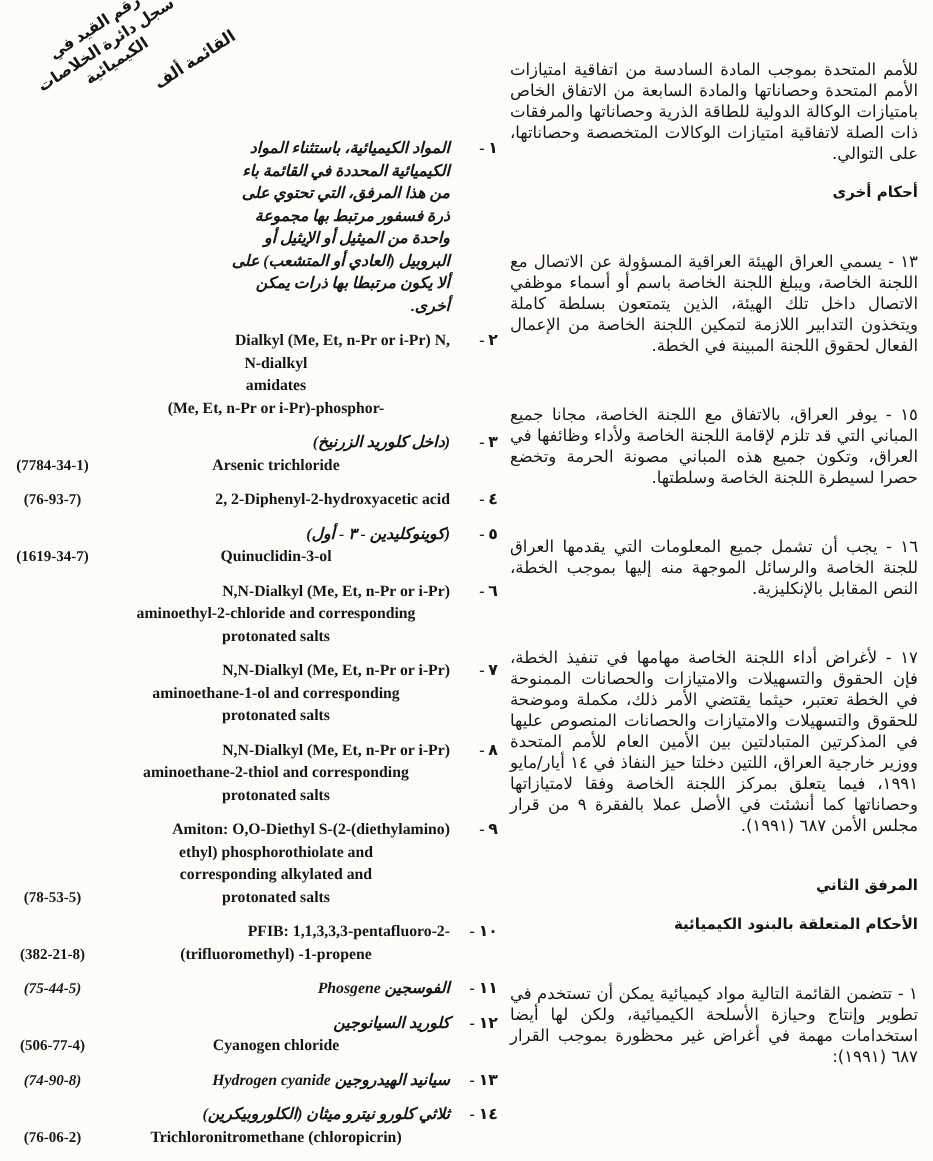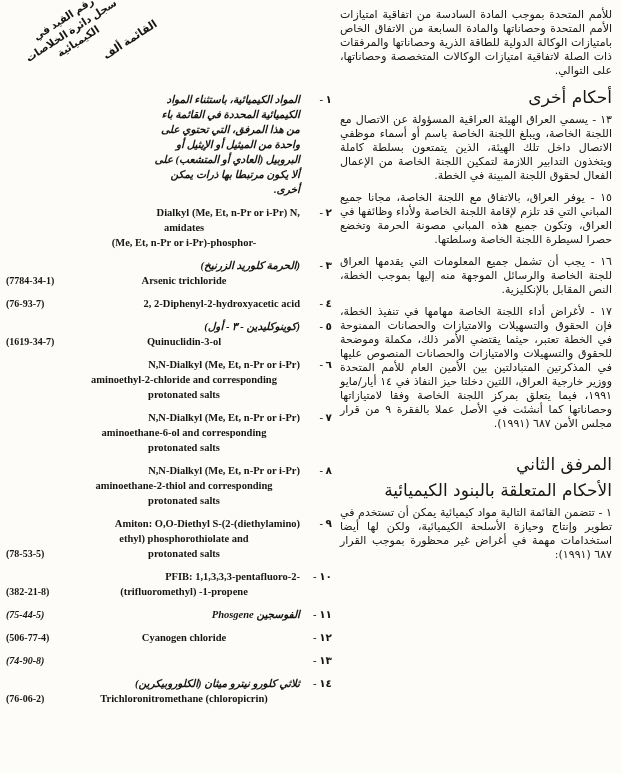--- a/index.html
+++ b/index.html
@@ -7,23 +7,23 @@
   .page {
     position:relative; width:622px; height:774px; margin:0 auto;
     background:#fdfcf8; color:#161616; overflow:hidden;
   }
   
   .col-right {
     position:absolute; left:340px; top:8px; width:272px;
     direction:rtl; font-size:11px; line-height:14px; text-align:justify;
     font-family:"DejaVu Sans", sans-serif;
   }
-  .col-right .para { margin-bottom:8px; }
+  .col-right .para { margin-bottom:8px;margin-top:32px; }
   .col-right .intro { margin-bottom:12px; }
-  .sec { font-size:17px; font-weight:normal; text-align:right; margin:12px 0 9px; }
+  .sec { font-size:10px; font-weight:bold; text-align:right; margin:12px 0 9px; }
   .sec.annex { margin-top:26px; }
   
   .col-left {
     position:absolute; left:6px; top:0; width:326px;
     font-family:"Liberation Serif","DejaVu Serif","DejaVu Sans",serif;
     font-weight:bold;
   }
   .list-header { position:relative; height:92px; }
   .cas-head {
     position:absolute; left:-6px; top:10px; width:142px;
@@ -40,21 +40,21 @@
     padding:0 32px 0 62px; margin-bottom:8px;
     font-size:10.5px; line-height:15px;
   }
   .item .num { position:absolute; right:0; top:0; white-space:nowrap; }
   .row { position:relative; min-height:15px; }
   .row.ar { text-align:right;font-style:italic; }
   .row.en { direction:ltr; text-align:center; }
   .row.en.first { text-align:right;font-family:Liberation Serif, serif; }
   .row .cas {
     position:absolute; left:-62px; top:0; width:58px;
-    direction:ltr; text-align:left; font-size:10px; white-space:nowrap;
+    direction:ltr; text-align:center; font-size:10px; white-space:nowrap;
   }
 </style>
 </head>
 <body>
 
 <div class="page">
 
   <div class="col-left">
     <div class="list-header">
       <div class="cas-head">
@@ -63,85 +63,89 @@
         <div>الكيميائية</div>
       </div>
       <div class="list-title-rot">القائمة ألف</div>
     </div>
     <div id="items">
         <div class="item">
           <span class="num">١ -</span>
           <div class="row ar first"><span class="txt">المواد الكيميائية، باستثناء المواد</span></div>
           <div class="row ar"><span class="txt">الكيميائية المحددة في القائمة باء</span></div>
           <div class="row ar"><span class="txt">من هذا المرفق، التي تحتوي على</span></div>
+          <div class="row ar"><span class="txt">ذرة فسفور مرتبط بها مجموعة</span></div>
           <div class="row ar"><span class="txt">واحدة من الميثيل أو الإيثيل أو</span></div>
           <div class="row ar"><span class="txt">البروبيل (العادي أو المتشعب) على</span></div>
           <div class="row ar"><span class="txt">ألا يكون مرتبطا بها ذرات يمكن</span></div>
           <div class="row ar"><span class="txt">أخرى.</span></div>
         </div>
         <div class="item">
           <span class="num">٢ -</span>
           <div class="row en first"><span class="txt" dir="ltr">Dialkyl (Me, Et, n-Pr or i-Pr) N,</span></div>
+          <div class="row en"><span class="txt" dir="ltr">N-dialkyl</span></div>
           <div class="row en"><span class="txt" dir="ltr">amidates</span></div>
           <div class="row en"><span class="txt" dir="ltr">(Me, Et, n-Pr or i-Pr)-phosphor-</span></div>
         </div>
         <div class="item">
           <span class="num">٣ -</span>
-          <div class="row ar first"><span class="txt">(الحرمة كلوريد الزرنيخ)</span></div>
+          <div class="row ar first"><span class="txt">(داخل كلوريد الزرنيخ)</span></div>
           <div class="row en"><span class="cas">(7784-34-1)</span><span class="txt" dir="ltr">Arsenic trichloride</span></div>
         </div>
         <div class="item">
           <span class="num">٤ -</span>
           <div class="row en first"><span class="cas">(76-93-7)</span><span class="txt" dir="ltr">2, 2-Diphenyl-2-hydroxyacetic acid</span></div>
         </div>
         <div class="item">
           <span class="num">٥ -</span>
           <div class="row ar first"><span class="txt">(كوينوكليدين - ٣ - أول)</span></div>
           <div class="row en"><span class="cas">(1619-34-7)</span><span class="txt" dir="ltr">Quinuclidin-3-ol</span></div>
         </div>
         <div class="item">
           <span class="num">٦ -</span>
           <div class="row en first"><span class="txt" dir="ltr">N,N-Dialkyl (Me, Et, n-Pr or i-Pr)</span></div>
           <div class="row en"><span class="txt" dir="ltr">aminoethyl-2-chloride and corresponding</span></div>
           <div class="row en"><span class="txt" dir="ltr">protonated salts</span></div>
         </div>
         <div class="item">
           <span class="num">٧ -</span>
           <div class="row en first"><span class="txt" dir="ltr">N,N-Dialkyl (Me, Et, n-Pr or i-Pr)</span></div>
-          <div class="row en"><span class="txt" dir="ltr">aminoethane-6-ol and corresponding</span></div>
+          <div class="row en"><span class="txt" dir="ltr">aminoethane-1-ol and corresponding</span></div>
           <div class="row en"><span class="txt" dir="ltr">protonated salts</span></div>
         </div>
         <div class="item">
           <span class="num">٨ -</span>
           <div class="row en first"><span class="txt" dir="ltr">N,N-Dialkyl (Me, Et, n-Pr or i-Pr)</span></div>
           <div class="row en"><span class="txt" dir="ltr">aminoethane-2-thiol and corresponding</span></div>
           <div class="row en"><span class="txt" dir="ltr">protonated salts</span></div>
         </div>
         <div class="item">
           <span class="num">٩ -</span>
           <div class="row en first"><span class="txt" dir="ltr">Amiton: O,O-Diethyl S-(2-(diethylamino)</span></div>
           <div class="row en"><span class="txt" dir="ltr">ethyl) phosphorothiolate and</span></div>
+          <div class="row en"><span class="txt" dir="ltr">corresponding alkylated and</span></div>
           <div class="row en"><span class="cas">(78-53-5)</span><span class="txt" dir="ltr">protonated salts</span></div>
         </div>
         <div class="item">
           <span class="num">١٠ -</span>
           <div class="row en first"><span class="txt" dir="ltr">PFIB: 1,1,3,3,3-pentafluoro-2-</span></div>
           <div class="row en"><span class="cas">(382-21-8)</span><span class="txt" dir="ltr">(trifluoromethyl) -1-propene</span></div>
         </div>
         <div class="item">
           <span class="num">١١ -</span>
           <div class="row ar first"><span class="cas">(75-44-5)</span><span class="txt">الفوسجين Phosgene</span></div>
         </div>
         <div class="item">
           <span class="num">١٢ -</span>
+          <div class="row ar first"><span class="txt">كلوريد السيانوجين</span></div>
           <div class="row en"><span class="cas">(506-77-4)</span><span class="txt" dir="ltr">Cyanogen chloride</span></div>
         </div>
         <div class="item">
           <span class="num">١٣ -</span>
-          <div class="row ar first"><span class="cas">(74-90-8)</span></div>
+          <div class="row ar first"><span class="cas">(74-90-8)</span><span class="txt">سيانيد الهيدروجين Hydrogen cyanide</span></div>
         </div>
         <div class="item">
           <span class="num">١٤ -</span>
           <div class="row ar first"><span class="txt">ثلاثي كلورو نيترو ميثان (الكلوروبيكرين)</span></div>
           <div class="row en"><span class="cas">(76-06-2)</span><span class="txt" dir="ltr">Trichloronitromethane (chloropicrin)</span></div>
         </div>
       </div>
   </div>
 
   <div class="col-right">

